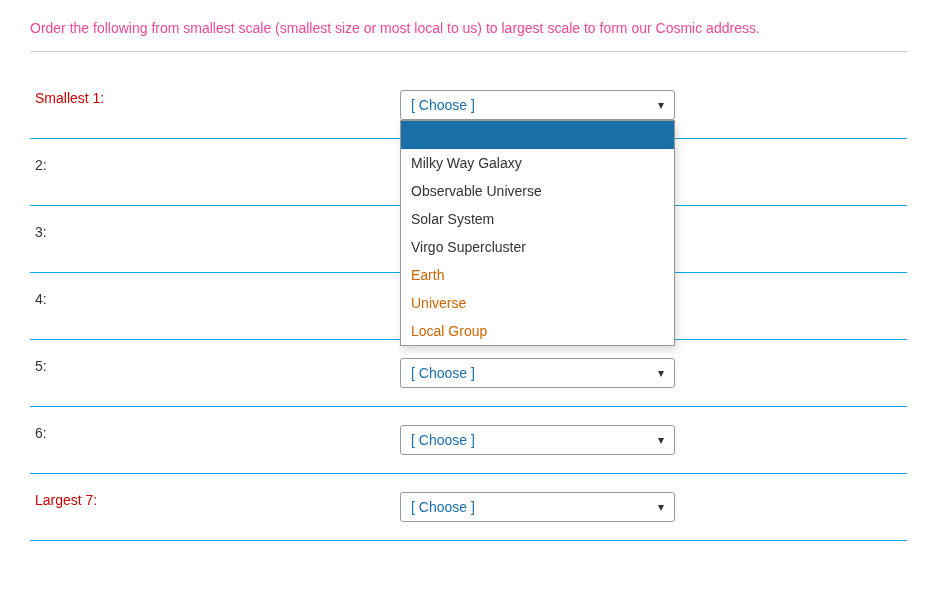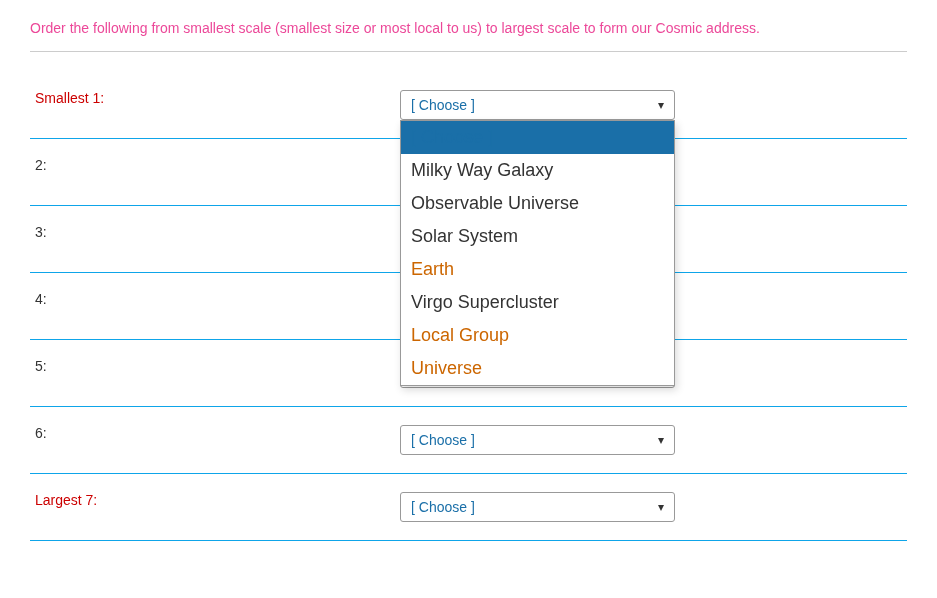--- a/index.html
+++ b/index.html
@@ -62,21 +62,21 @@
       left: 0;
       width: 100%;
       border: 1px solid #999;
       background: #fff;
       z-index: 100;
       box-shadow: 2px 4px 8px rgba(0,0,0,0.15);
     }
     .dropdown-item {
       padding: 6px 10px;
       cursor: pointer;
-      font-size: 18px;
+      font-size: 14px;
       color: #333;
     }
     .dropdown-item.selected {
       background: #1a6fa8;
       color: #fff;
     }
     .dropdown-item.choose {
       color: #1a6fa8;
     }
     .dropdown-item.earth {
@@ -100,24 +100,24 @@
       <div class="select-wrapper">
         <div class="select-display">
           <span>[ Choose ]</span>
           <span class="chevron">▾</span>
         </div>
         <div class="dropdown">
           <div class="dropdown-item choose selected">[ Choose ]</div>
           <div class="dropdown-item">Milky Way Galaxy</div>
           <div class="dropdown-item">Observable Universe</div>
           <div class="dropdown-item">Solar System</div>
+          <div class="dropdown-item">Virgo Supercluster</div>
           <div class="dropdown-item earth">Earth</div>
-          <div class="dropdown-item">Virgo Supercluster</div>
+          <div class="dropdown-item universe">Universe</div>
           <div class="dropdown-item local-group">Local Group</div>
-          <div class="dropdown-item universe">Universe</div>
         </div>
       </div>
     </div>
     <div class="row">
       <div class="row-label black">2:</div>
       <div class="select-wrapper">
         <div class="select-display">
           <span>[ Choose ]</span>
           <span class="chevron">▾</span>
         </div>

